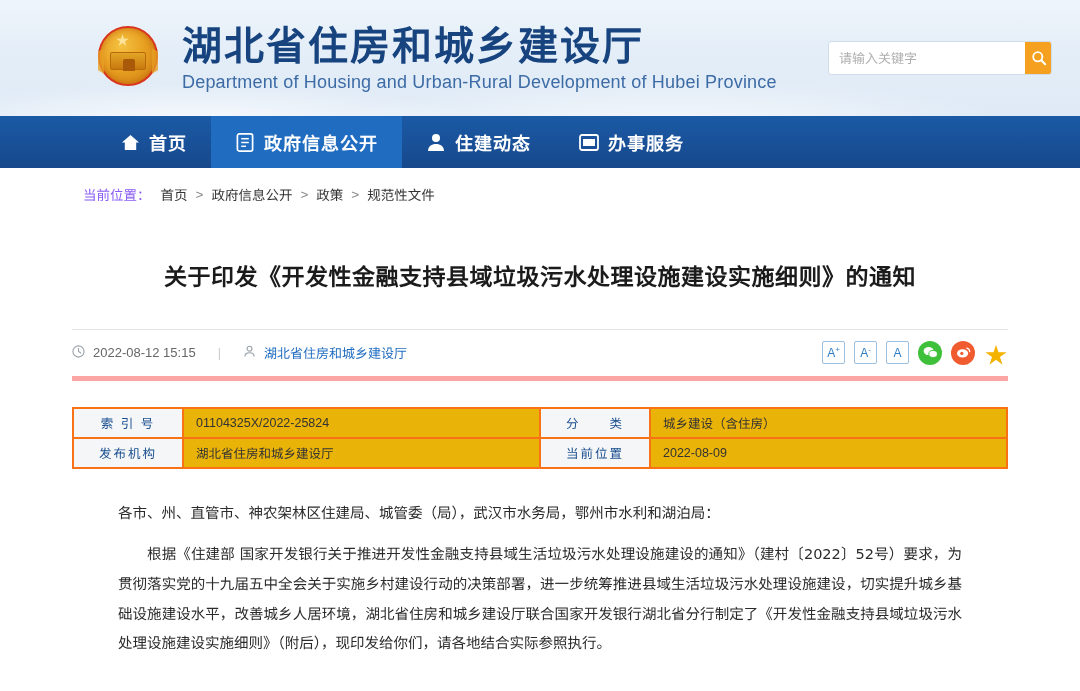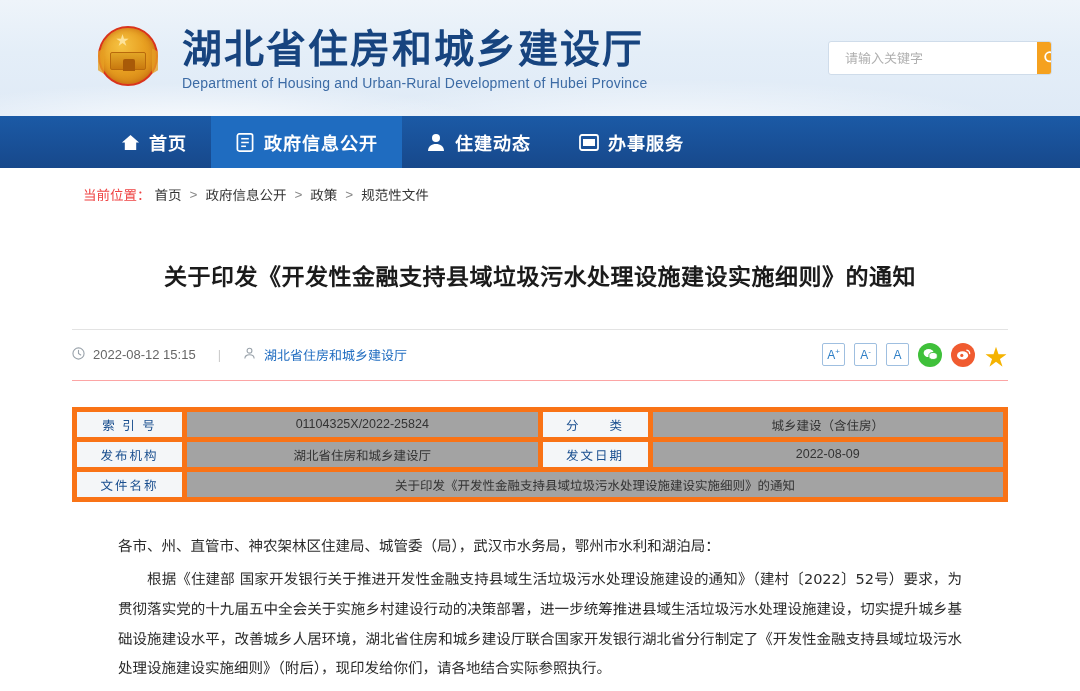--- a/index.html
+++ b/index.html
@@ -75,37 +75,37 @@
     font-family:"DejaVu Serif", serif;
     font-weight:bold;
     font-size:40px;
     letter-spacing:2px;
     color:#17447f;
     line-height:1.15;
     white-space:nowrap;
   }
   .site-subtitle{
     margin-top:3px;
-    font-size:14px;
+    font-size:18px;
     color:#3c6ba5;
     letter-spacing:.2px;
     white-space:nowrap;
   }
   .search-box{
     margin-left:auto;
     display:flex; align-items:stretch;
     width:224px; height:34px;
     background:#fff;
     border:1px solid #cfdcea;
     border-radius:3px;
     overflow:hidden;
   }
   .search-box input{
     flex:1; border:0; outline:0;
-    padding:0 16px;
+    padding:0 10px;
     font-size:13px; color:#333;
     background:transparent;
     font-family:"Liberation Sans", sans-serif;
   }
   .search-box input::placeholder{ color:#b0b0b0; }
   .search-btn{
     width:38px; background:#f5a11f; border:0; cursor:pointer;
     display:flex; align-items:center; justify-content:center;
   }
   .search-btn svg{ display:block; }
@@ -131,39 +131,39 @@
   .nav-ico svg{ display:block; }
 
   
   .crumb{
     height:52px;
     display:flex; align-items:center;
     padding-left:83px;
     font-size:13.5px; color:#444;
     border-bottom:0;
   }
-  .crumb .lbl{ color:#ef4444; margin-right:4px; }
+  .crumb .lbl{ color:#8b5cf6; margin-right:10px; }
   .crumb a{ color:#333; text-decoration:none; cursor:pointer; }
   .crumb .sep{ margin:0 8px; color:#888; }
 
   
   .wrap{ padding:0 72px; }
   .doc-title{
     text-align:center;
     font-family:"DejaVu Serif", serif;
     font-size:23px;
     font-weight:bold;
     color:#1b1b1b;
     line-height:1.5;
     margin:40px 0 34px;
     letter-spacing:.5px;
   }
   .meta-bar{
     border-top:1px solid #e3e3e3;
-    border-bottom:1px solid #fca5a5;
+    border-bottom:5px solid #fca5a5;
     height:52px;
     display:flex; align-items:center;
     font-size:13px; color:#666;
   }
   .meta-left{ display:flex; align-items:center; gap:8px; }
   .meta-left .ico{ color:#9aa3ab; font-size:13px; }
   .meta-sep{ margin:0 14px; color:#ccc; }
   .meta-src{ color:#1f6cc0; cursor:pointer; }
   .meta-right{ margin-left:auto; display:flex; align-items:center; gap:9px; }
   .fsz{
@@ -188,45 +188,45 @@
 
   
   .info-table{
     width:100%;
     border-collapse:collapse;
     margin-top:26px;
     font-size:12.5px;
     table-layout:fixed;
   }
   .info-table td{
-    border:5px solid #f97316;
+    border:2px solid #f97316;
     height:30px;
     padding:0 12px;
     color:#333;
   }
   .info-table td.k{
     background:#f4f6f8;
     color:#1a4f8f;
     text-align:center;
     width:110px;
     letter-spacing:2px;
   }
-  .info-table td.v{ background:#a3a3a3;text-align:center; }
+  .info-table td.v{ background:#eab308; }
 
   
   .body-text{
     margin-top:30px;
     font-size:14.5px;
     line-height:2.05;
     color:#2b2b2b;
     font-family:"DejaVu Sans", sans-serif;
     padding:0 46px;
     text-align:justify;
   }
-  .body-text p{ margin:4px 0 4px; }
+  .body-text p{ margin:12px 0 4px; }
   .body-text p.ind{ text-indent:2em; }
 </style>
 </head>
 <body>
 
 <div class="header">
   <div class="header-inner">
     <div class="emblem">
       <div class="circle"></div>
       <div class="ears"></div>
@@ -357,26 +357,22 @@
     <tbody>
         <tr>
       <td class="k">索 引 号</td>
       <td class="v">01104325X/2022-25824</td>
       <td class="k">分　　类</td>
       <td class="v">城乡建设（含住房）</td>
     </tr>
     <tr>
       <td class="k">发布机构</td>
       <td class="v">湖北省住房和城乡建设厅</td>
-      <td class="k">发文日期</td>
+      <td class="k">当前位置</td>
       <td class="v">2022-08-09</td>
-    </tr>
-    <tr>
-      <td class="k">文件名称</td>
-      <td class="v" colspan="3">关于印发《开发性金融支持县域垃圾污水处理设施建设实施细则》的通知</td>
     </tr>
   </tbody>
     </table>
 
   <div class="body-text">
     <p>各市、州、直管市、神农架林区住建局、城管委（局），武汉市水务局，鄂州市水利和湖泊局：</p>
     <p class="ind">根据《住建部 国家开发银行关于推进开发性金融支持县域生活垃圾污水处理设施建设的通知》（建村〔2022〕52号）要求，为贯彻落实党的十九届五中全会关于实施乡村建设行动的决策部署，进一步统筹推进县域生活垃圾污水处理设施建设，切实提升城乡基础设施建设水平，改善城乡人居环境，湖北省住房和城乡建设厅联合国家开发银行湖北省分行制定了《开发性金融支持县域垃圾污水处理设施建设实施细则》（附后），现印发给你们，请各地结合实际参照执行。</p>
   </div>
 </div>
 

